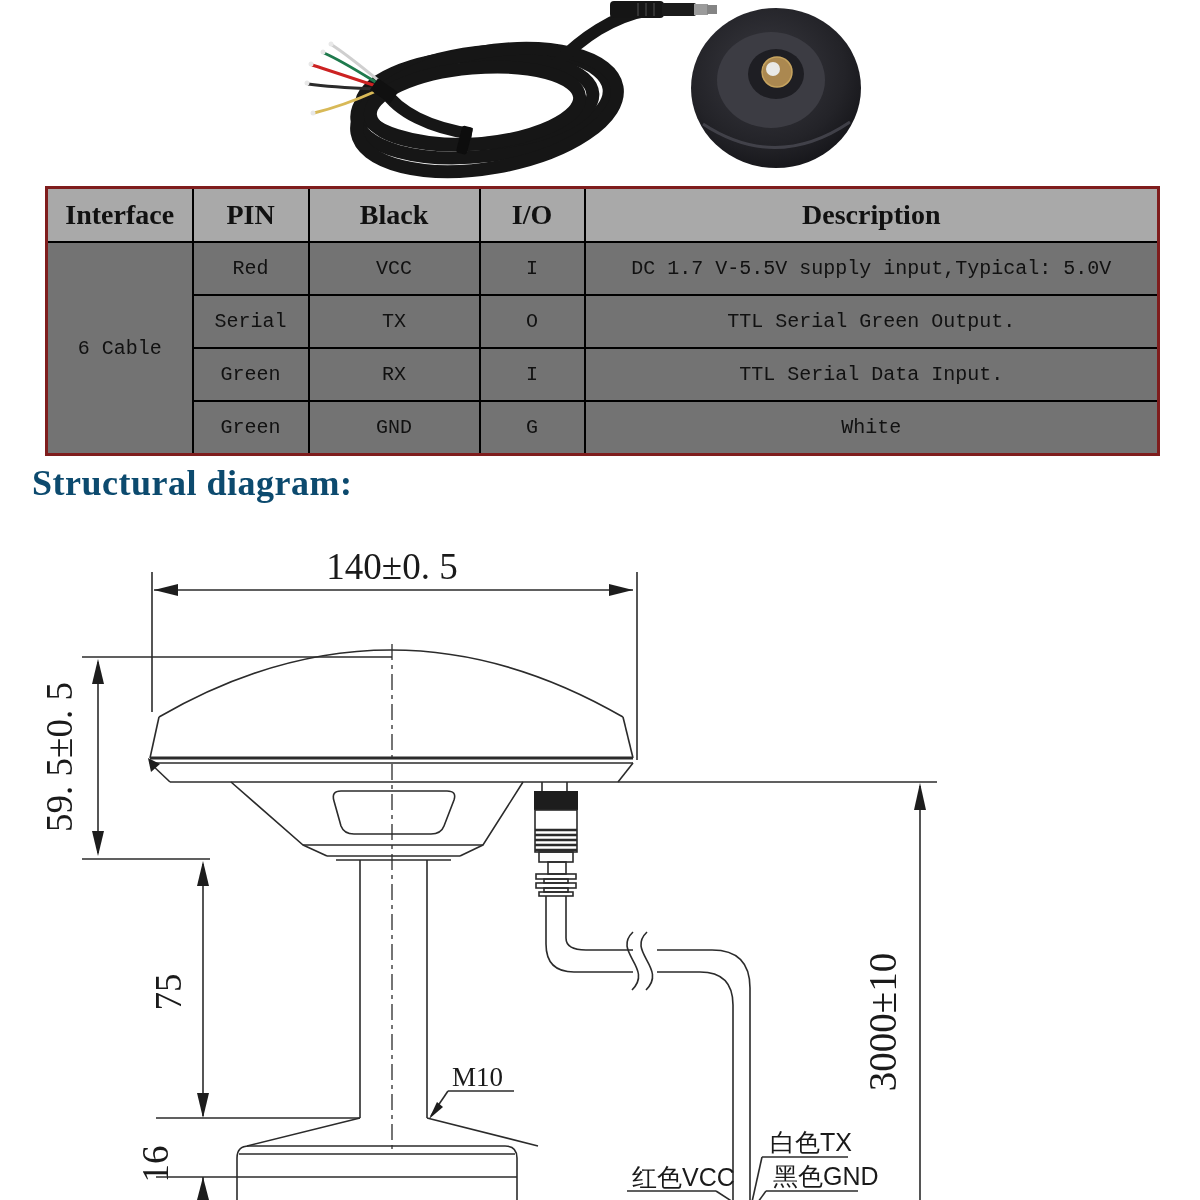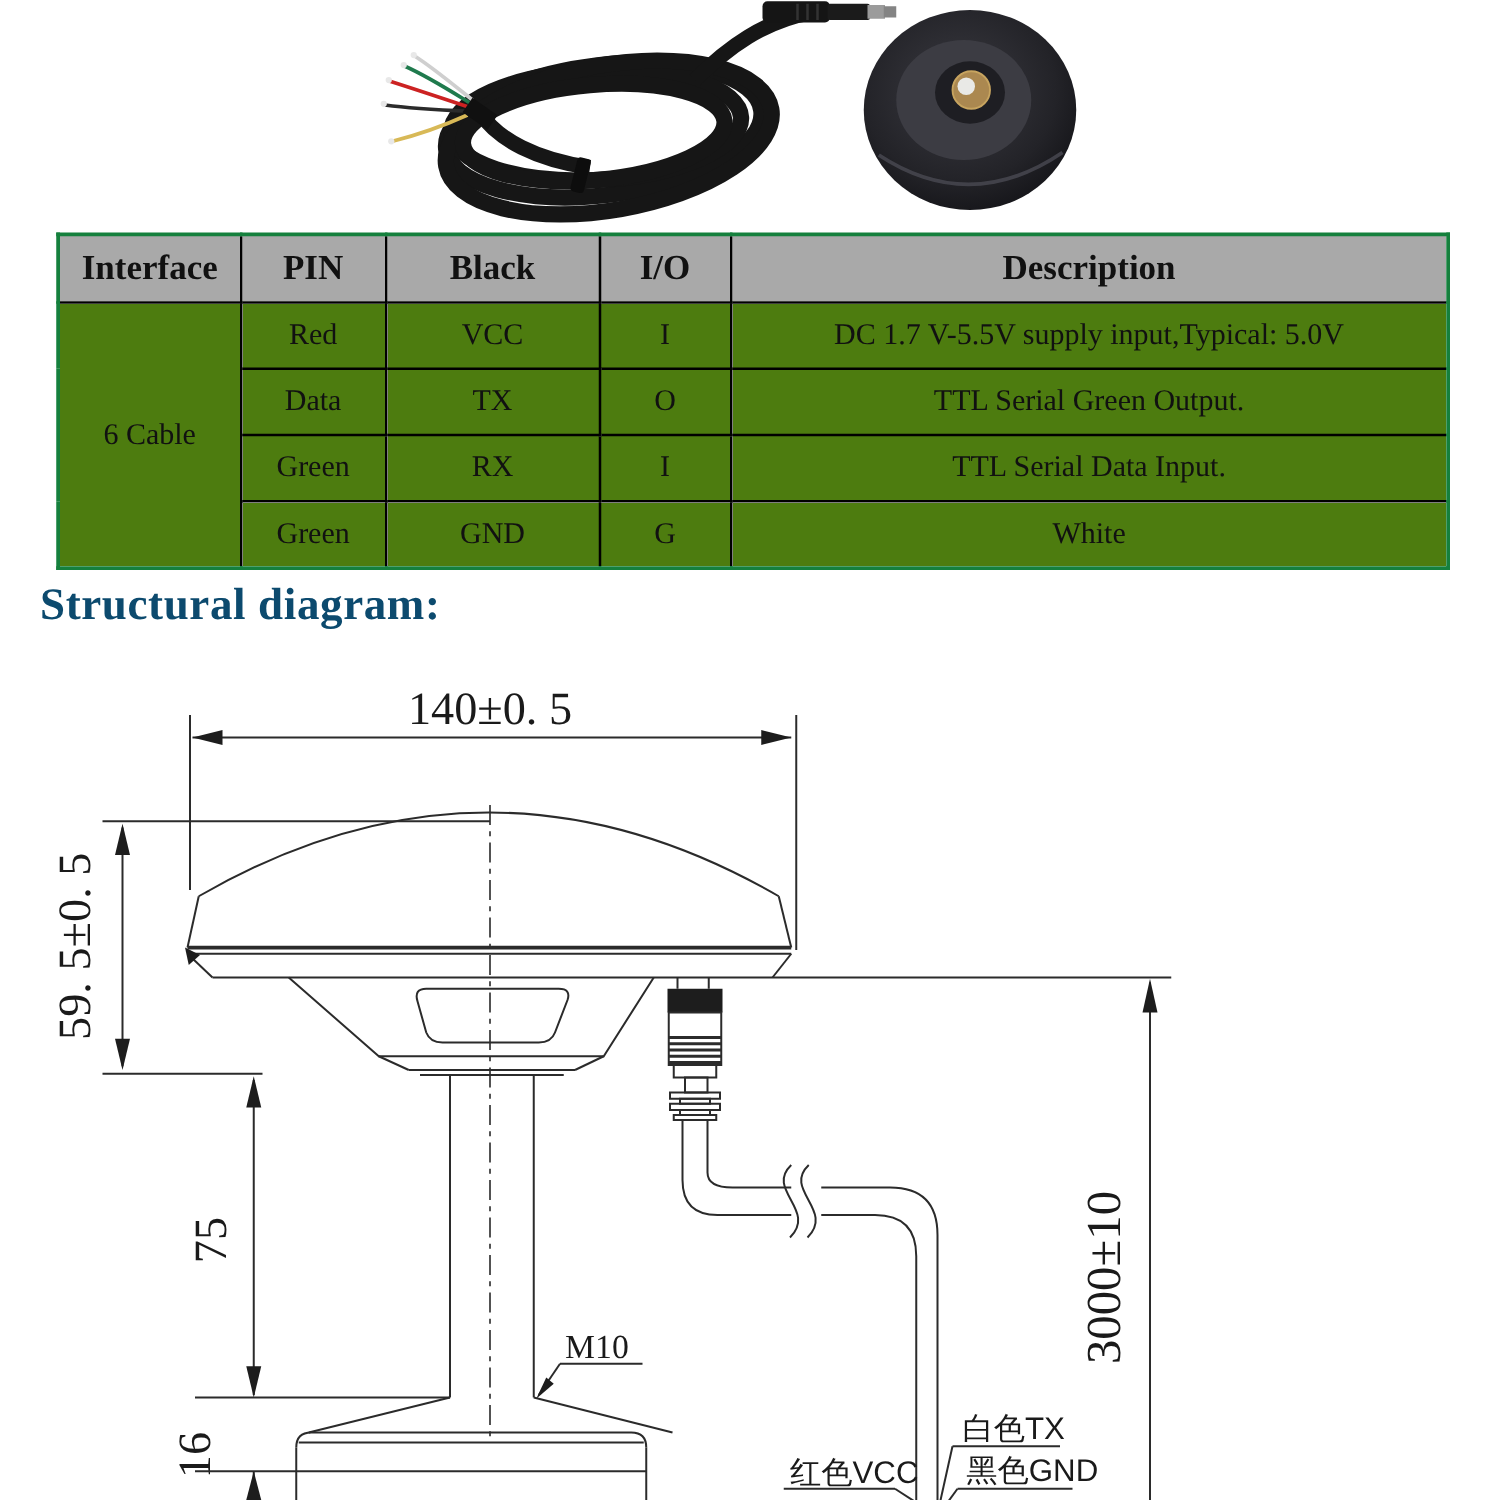--- a/index.html
+++ b/index.html
@@ -2,26 +2,26 @@
 <html><head>
 <meta charset="utf-8">
 <style>
   html,body{margin:0;padding:0;background:#ffffff;}
   body{width:1200px;height:1200px;position:relative;overflow:hidden;
        font-family:"Liberation Serif",serif;color:#111;}
   .abs{position:absolute;}
 
   
   table.pin-table{border-collapse:collapse;table-layout:fixed;width:1112px;
-                  border:3px solid #15803d;}
+                  border:3px solid #7f1d1d;}
   table.pin-table th, table.pin-table td{
       border:2px solid #000;text-align:center;vertical-align:middle;
       font-family:"Liberation Serif",serif;overflow:hidden;}
   table.pin-table th{background:#a9a9a9;font-weight:bold;font-size:28px;height:50px;}
-  table.pin-table td{background:#4d7c0f;font-size:24px;height:49px;}
+  table.pin-table td{background:#737373;font-size:20px;height:49px;font-family:Liberation Mono, monospace;}
 
   
   .section-title{font-family:"Liberation Serif",serif;font-weight:bold;
                  font-size:36px;letter-spacing:.5px;color:#0c4a6e;margin:0;}
 
   
   svg .cad{stroke:#2b2b2b;stroke-width:1.6;fill:none;stroke-linecap:butt;}
   svg .fillblk{fill:#1d1d1d;stroke:none;}
   svg text.dim{font-family:"Liberation Serif",serif;font-size:37px;fill:#1a1a1a;}
   svg text.dim-mid{text-anchor:middle;}
@@ -105,21 +105,21 @@
   </thead>
   <tbody>
     <tr>
       <td rowspan="4">6 Cable</td>
       <td>Red</td>
       <td>VCC</td>
       <td>I</td>
       <td>DC 1.7 V-5.5V supply input,Typical: 5.0V</td>
     </tr>
     <tr>
-      <td>Data</td>
+      <td>Serial</td>
       <td>TX</td>
       <td>O</td>
       <td>TTL Serial Green Output.</td>
     </tr>
     <tr>
       <td>Green</td>
       <td>RX</td>
       <td>I</td>
       <td>TTL Serial Data Input.</td>
     </tr>

